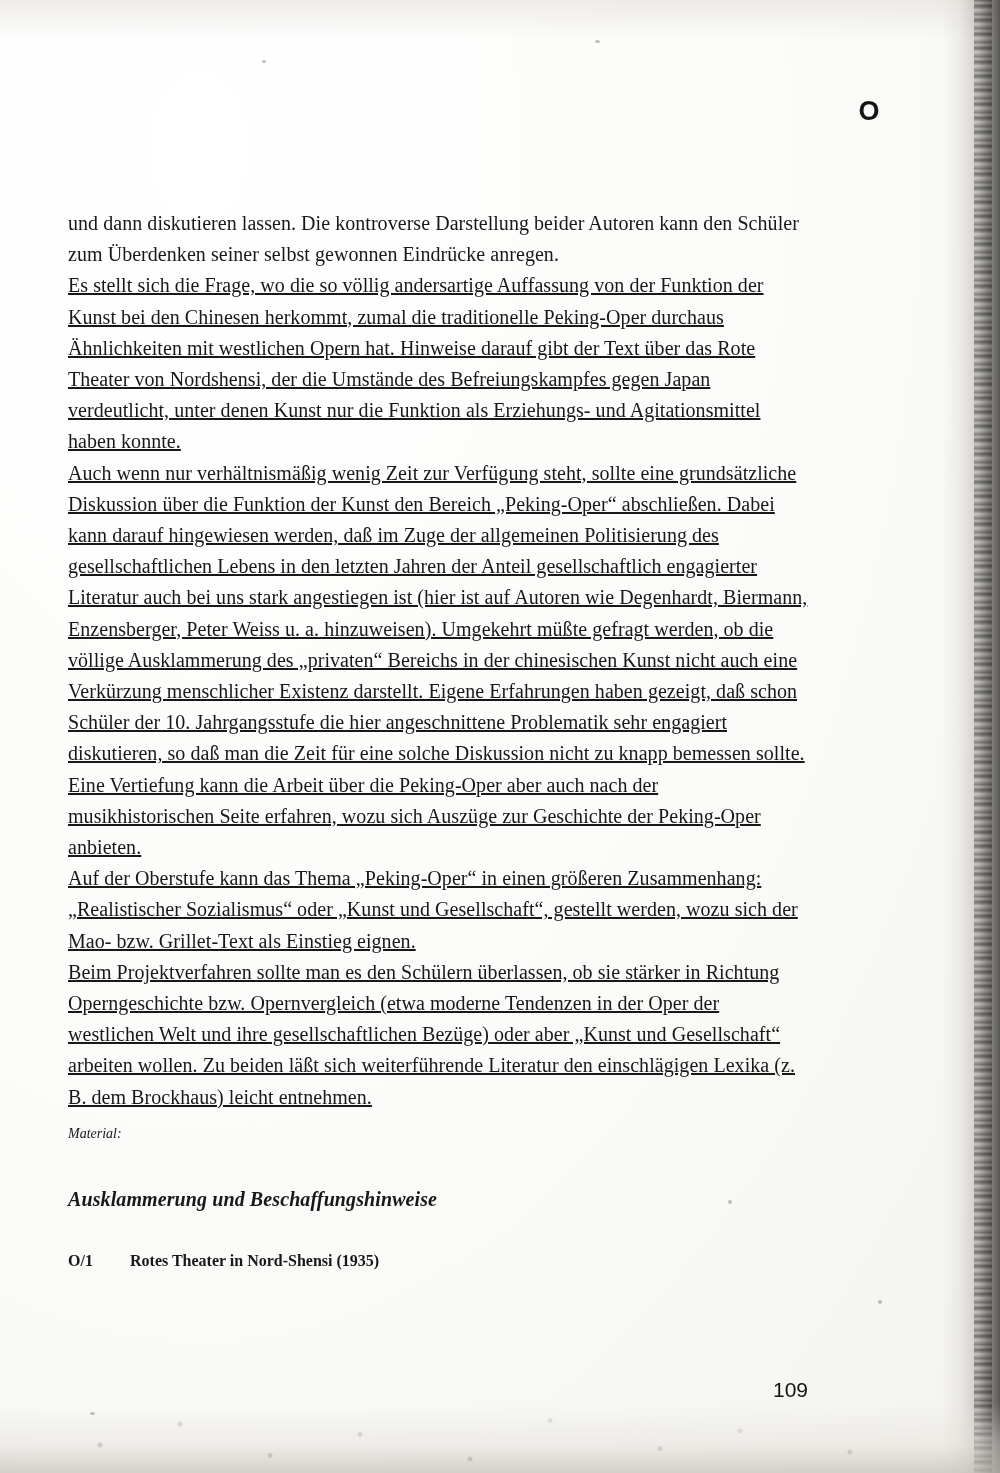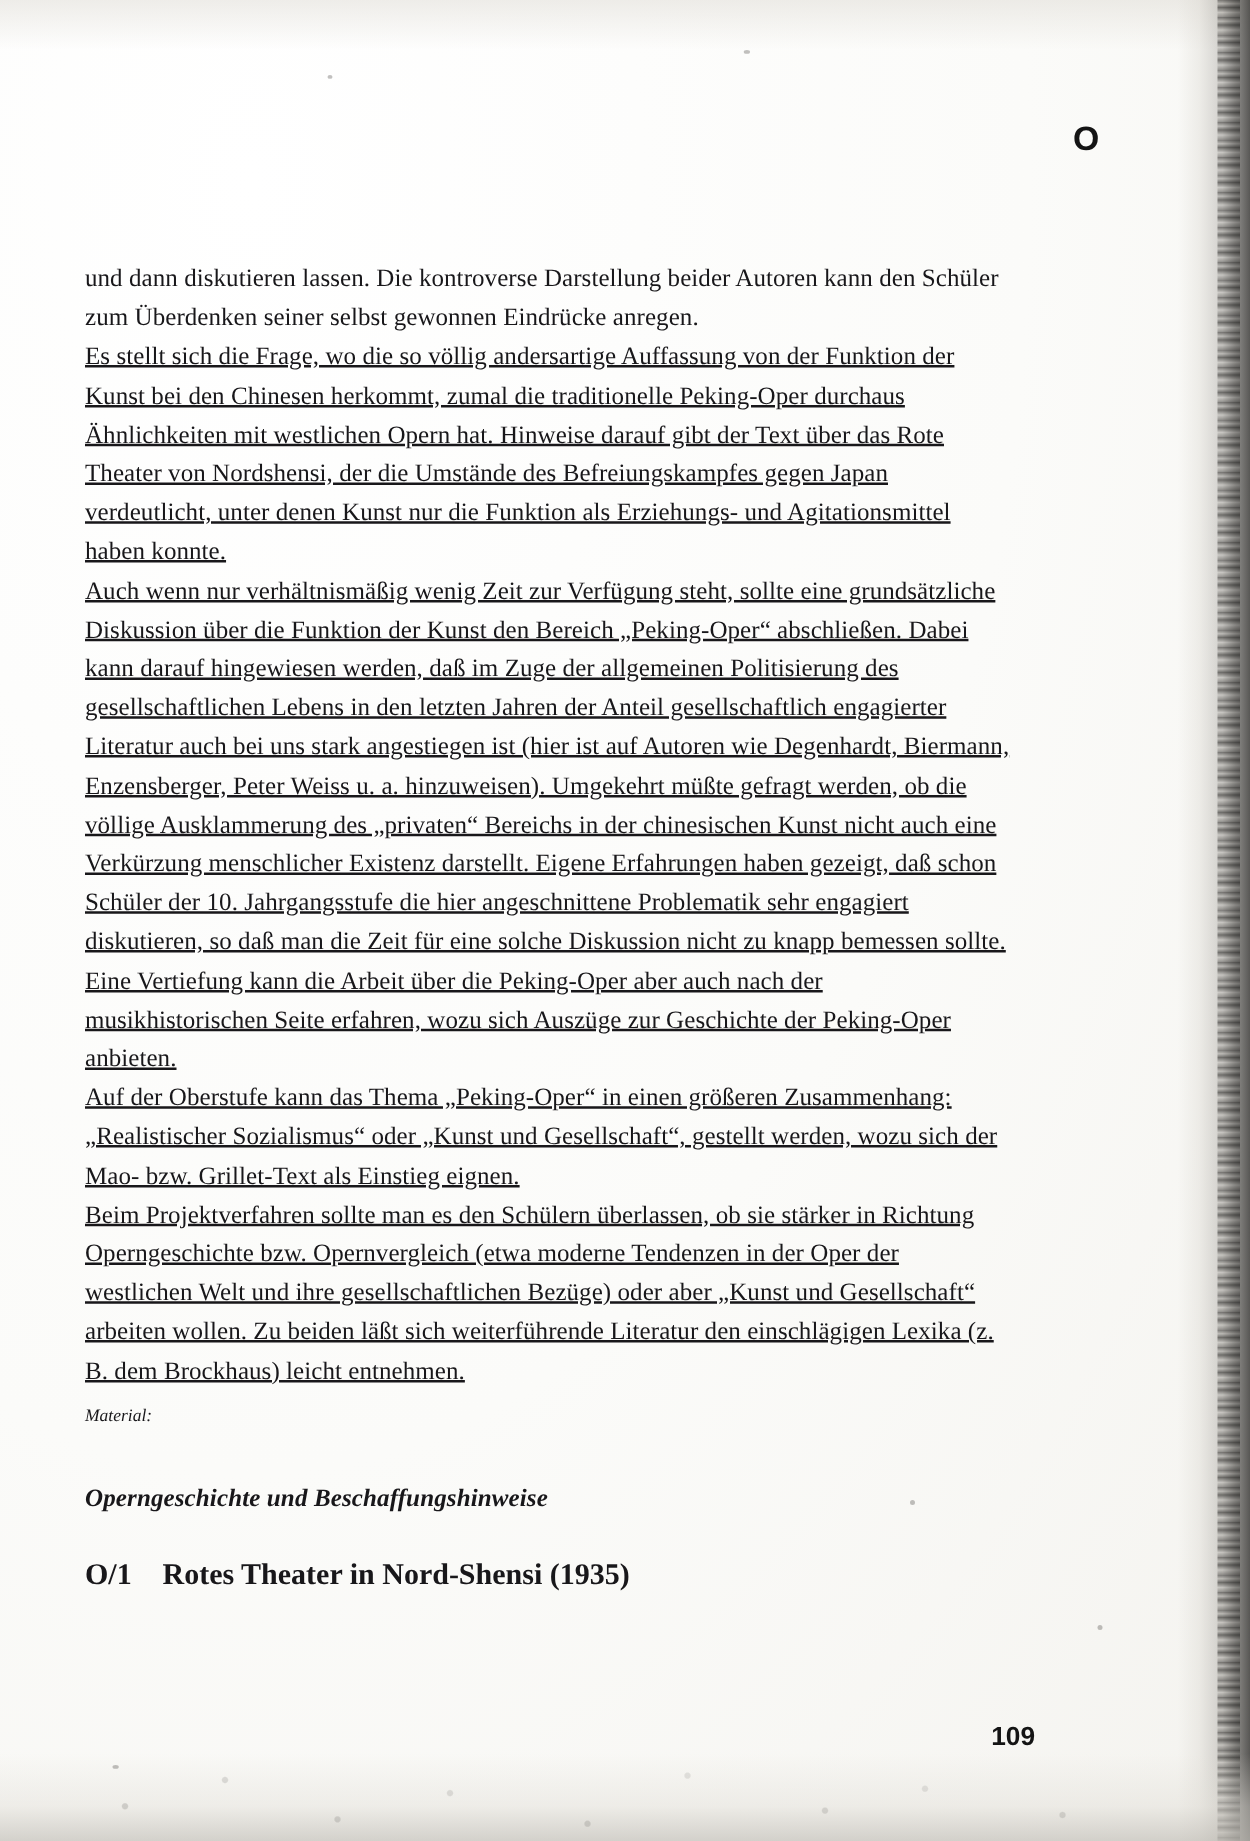--- a/index.html
+++ b/index.html
@@ -149,21 +149,21 @@
     font-size: 20px;
     color: #18171a;
     letter-spacing: 0.1px;
   }
 
   .ref-block {
     position: absolute;
     left: 68px;
     top: 1246px;
     width: 760px;
-    font-size: 24px;
+    font-size: 16px;
     line-height: 29px;
     color: #18171a;
   }
   .ref-id {
     display: inline-block;
     width: 62px;
     font-weight: bold;
   }
   .ref-title {
     font-weight: bold;
@@ -173,24 +173,23 @@
     margin-left: 62px;
   }
 
   .page-number {
     position: absolute;
     left: 0;
     top: 1378px;
     width: 808px;
     text-align: right;
     font-family: "Liberation Sans", sans-serif;
-    font-weight: bold;
+    font-weight: normal;
     font-size: 21px;
     color: #141414;
-    margin-left: 20px;
   }
 
   
   .speck {
     position: absolute;
     background: rgba(80,78,74,0.35);
     border-radius: 50%;
     pointer-events: none;
   }
 </style>
@@ -217,21 +216,21 @@
       <p>und dann diskutieren lassen. Die kontroverse Darstellung beider Autoren kann den Schüler zum Überdenken seiner selbst gewonnen Eindrücke anregen.</p>
       <p>Es stellt sich die Frage, wo die so völlig andersartige Auffassung von der Funktion der Kunst bei den Chinesen herkommt, zumal die traditionelle Peking-Oper durchaus Ähnlichkeiten mit westlichen Opern hat. Hinweise darauf gibt der Text über das Rote Theater von Nordshensi, der die Umstände des Befreiungskampfes gegen Japan verdeutlicht, unter denen Kunst nur die Funktion als Erziehungs- und Agitationsmittel haben konnte.</p>
       <p>Auch wenn nur verhältnismäßig wenig Zeit zur Verfügung steht, sollte eine grundsätzliche Diskussion über die Funktion der Kunst den Bereich „Peking-Oper“ abschließen. Dabei kann darauf hingewiesen werden, daß im Zuge der allgemeinen Politisierung des gesellschaftlichen Lebens in den letzten Jahren der Anteil gesellschaftlich engagierter Literatur auch bei uns stark angestiegen ist (hier ist auf Autoren wie Degenhardt, Biermann, Enzensberger, Peter Weiss u. a. hinzuweisen). Umgekehrt müßte gefragt werden, ob die völlige Ausklammerung des „privaten“ Bereichs in der chinesischen Kunst nicht auch eine Verkürzung menschlicher Existenz darstellt. Eigene Erfahrungen haben gezeigt, daß schon Schüler der 10. Jahrgangsstufe die hier angeschnittene Problematik sehr engagiert diskutieren, so daß man die Zeit für eine solche Diskussion nicht zu knapp bemessen sollte.</p>
       <p>Eine Vertiefung kann die Arbeit über die Peking-Oper aber auch nach der musikhistorischen Seite erfahren, wozu sich Auszüge zur Geschichte der Peking-Oper anbieten.</p>
       <p>Auf der Oberstufe kann das Thema „Peking-Oper“ in einen größeren Zusammenhang: „Realistischer Sozialismus“ oder „Kunst und Gesellschaft“, gestellt werden, wozu sich der Mao- bzw. Grillet-Text als Einstieg eignen.</p>
       <p>Beim Projektverfahren sollte man es den Schülern überlassen, ob sie stärker in Richtung Operngeschichte bzw. Opernvergleich (etwa moderne Tendenzen in der Oper der westlichen Welt und ihre gesellschaftlichen Bezüge) oder aber „Kunst und Gesellschaft“ arbeiten wollen. Zu beiden läßt sich weiterführende Literatur den einschlägigen Lexika (z. B. dem Brockhaus) leicht entnehmen.</p>
     </div>
 
     <div class="material-label">Material:</div>
 
-    <div class="subheading">Operngeschichte und Beschaffungshinweise</div>
+    <div class="subheading">Ausklammerung und Beschaffungshinweise</div>
 
     <div class="ref-block">
       <div>
         <span class="ref-id">O/1</span><span class="ref-title">Rotes Theater in Nord-Shensi (1935)</span>
       </div>
     </div>
 
     <div class="page-number">109</div>
 
   </div>

